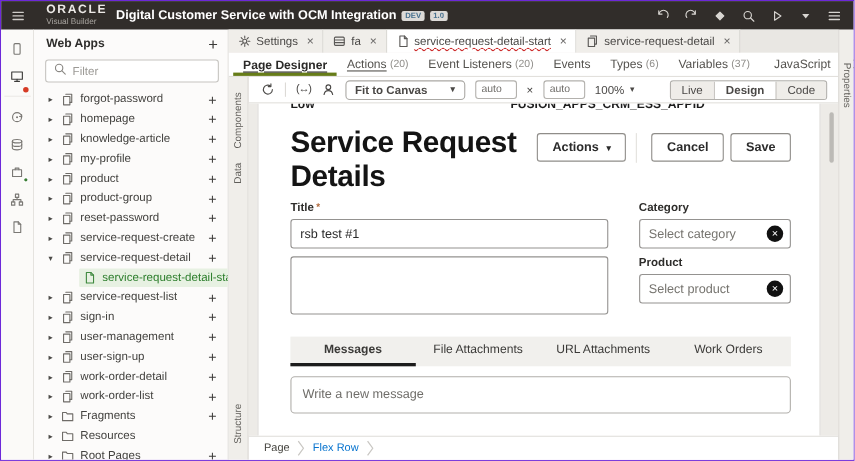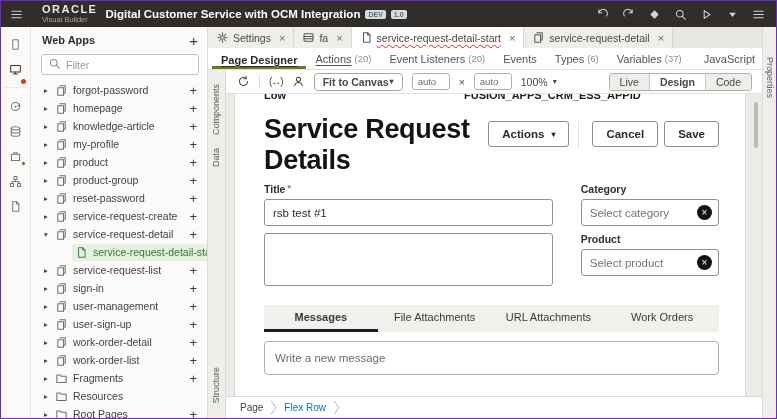--- a/index.html
+++ b/index.html
@@ -66,21 +66,21 @@
   .designer{flex:1;display:flex;min-height:0;}
   .ltabs{width:18px;background:#f0eeea;border-right:1px solid #dcdad6;position:relative;flex:none;}
   .vlabel{writing-mode:vertical-rl;transform:rotate(180deg);font-size:9px;color:#5f5d59;position:absolute;left:3px;cursor:pointer;}
   .vl-0{top:14px;} .vl-1{top:78px;} .vl-2{top:auto;bottom:14px;}
 
   .dcol{flex:1;display:flex;flex-direction:column;min-width:0;}
   .dtoolbar{height:24px;background:#fff;border-bottom:1px solid #e2e0dc;display:flex;align-items:center;padding-left:11px;gap:9px;font-size:10.5px;color:#4a4846;}
   .dtoolbar .icn{display:flex;color:#4a4846;cursor:pointer;}
   .tb-sep{width:1px;height:13px;background:#dcdad6;}
   .resize-txt{font-size:10px;color:#4a4846;letter-spacing:-1px;cursor:pointer;}
-  .dd{border:1px solid #aaa8a4;border-radius:4px;padding:2px 8px;font-weight:bold;display:flex;gap:1px;align-items:center;cursor:pointer;background:#fff;}
+  .dd{border:1px solid #aaa8a4;border-radius:4px;padding:2px 8px;font-weight:bold;display:flex;gap:21px;align-items:center;cursor:pointer;background:#fff;}
   .dd .c{font-size:8px;}
   .mini{width:38px;height:17px;border:1px solid #b3b1ad;border-radius:3px;font-size:9.5px;color:#6f6d69;padding:0 5px;outline:0;}
   .zoom{display:flex;gap:5px;align-items:center;cursor:pointer;}
   .zoom .c{font-size:8px;}
   .modes{margin-left:auto;margin-right:10px;display:flex;border:1px solid #b3b1ad;border-radius:3px;overflow:hidden;}
   .mode{padding:2px 10px;font-size:10.5px;background:#efede9;color:#4a4846;border-left:1px solid #c8c6c2;cursor:pointer;}
   .mode:first-child{border-left:0;}
   .mode.active{background:#fff;font-weight:bold;}
 
   

